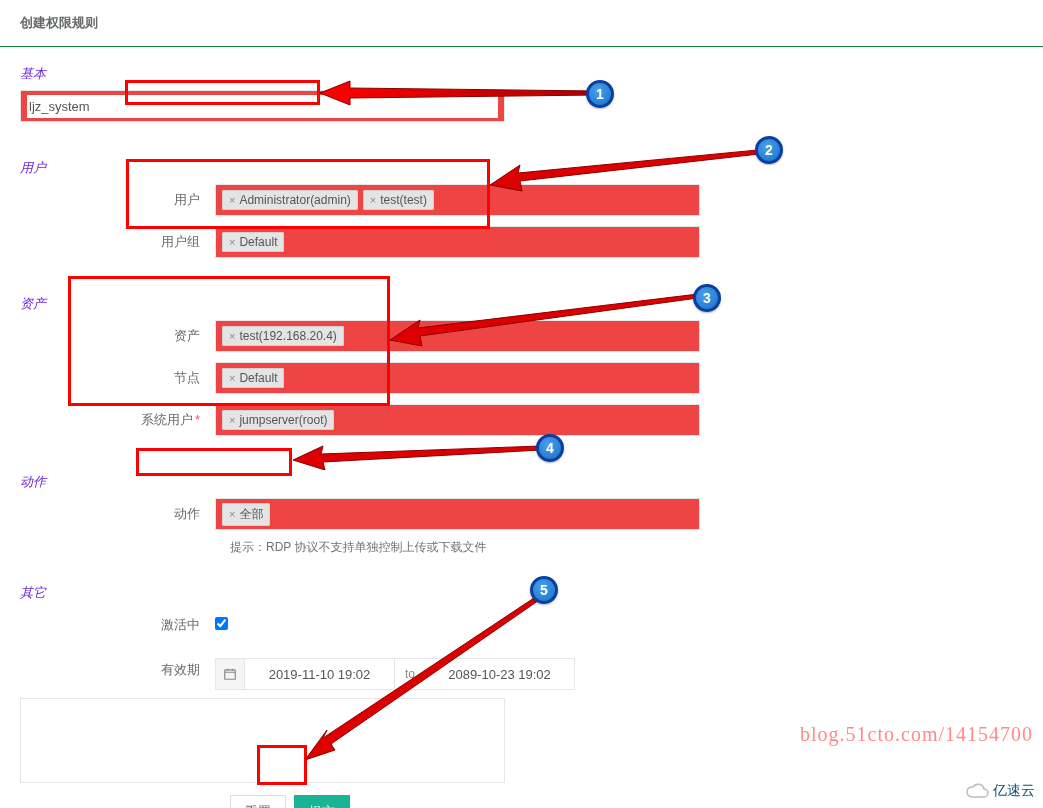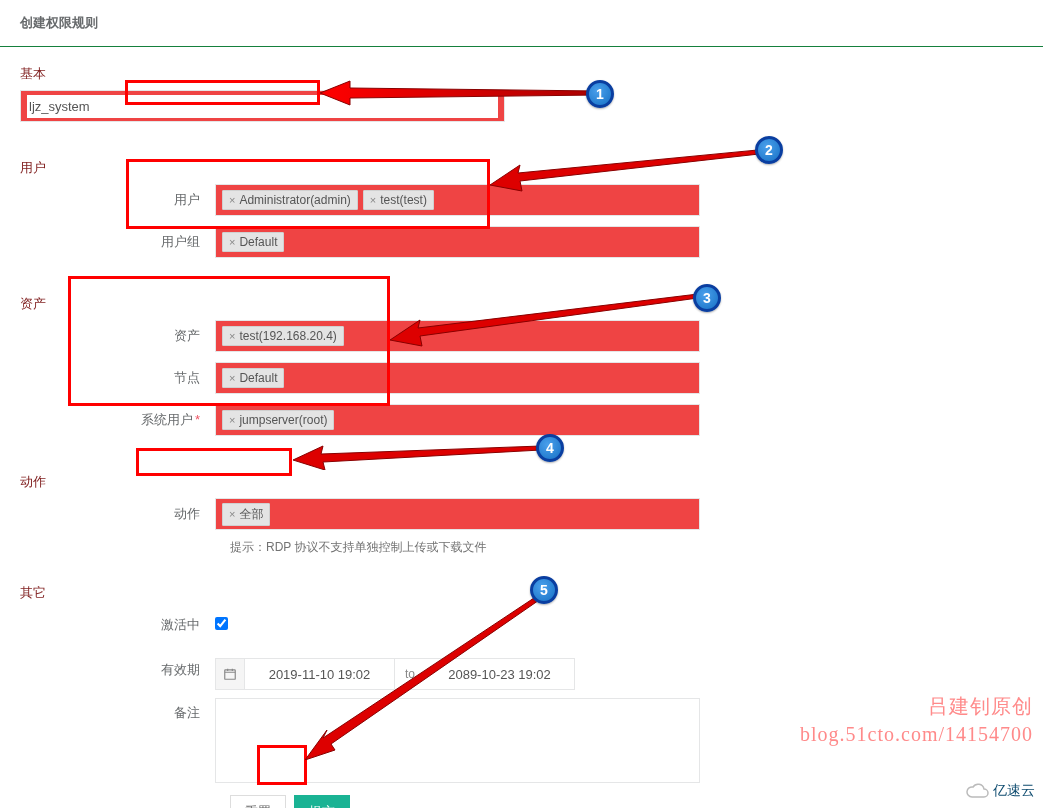--- a/index.html
+++ b/index.html
@@ -16,23 +16,24 @@
     .page-title {
       padding: 14px 20px;
       border-bottom: 1px solid #15803d;
       font-weight: bold;
       color: #676a6c;
     }
     .section {
       padding: 10px 20px 10px 20px;
     }
     .section-title {
-      color: #7f1d1d;
+      color: #6d28d9;
       padding: 8px 0 6px 0;
       font-size: 13px;
+      font-style: italic;
     }
     .form-row {
       display: flex;
       align-items: center;
       margin-bottom: 8px;
       min-height: 34px;
     }
     .form-label {
       width: 195px;
       text-align: right;
@@ -292,21 +293,20 @@
             <rect x="3" y="5" width="18" height="16" rx="1"></rect>
             <path d="M3 9h18M8 3v4M16 3v4"></path>
           </svg>
       </div>
       <input class="date-input" value="2019-11-10 19:02" style="">
       <div class="date-sep">to</div>
       <input class="date-input second" value="2089-10-23 19:02" style="">
     </div>
   </div>
   <div class="form-row" style="align-items:flex-start;">
-    <div class="form-label" style="padding-top:6px;">备注</div>
     <textarea class="textarea" style=""></textarea>
   </div>
   <div class="btn-row">
     <button class="btn">重置</button>
     <button class="btn btn-primary">提交</button>
   </div>
 </div>
 
 <div class="anno-box" style="left:125px; top:80px; width:195px; height:25px;"></div>
 <div class="anno-box" style="left:126px; top:159px; width:364px; height:70px;"></div>
@@ -336,21 +336,20 @@
   <polygon points="0,170 22,140 18,148 238,2 240,6 26,154 30,160" fill="#d00" stroke="#800" stroke-width="1"></polygon>
 </svg>
 
 <div class="badge" style="left:586px; top:80px;">1</div>
 <div class="badge" style="left:755px; top:136px;">2</div>
 <div class="badge" style="left:693px; top:284px;">3</div>
 <div class="badge" style="left:536px; top:434px;">4</div>
 <div class="badge" style="left:530px; top:576px;">5</div>
 
 <div class="watermark">
-  <div>吕建钊原创</div>
   <div>blog.51cto.com/14154700</div>
 </div>
 
 <div class="cloud-logo">
   <svg width="24" height="16" viewBox="0 0 24 16">
       <path d="M7 14a5 5 0 1 1 1-9.9A6 6 0 0 1 19 6a4 4 0 0 1 0 8H7z" fill="none" stroke="#bbb" stroke-width="1.5"></path>
     </svg>
   <span>亿速云</span>
 </div>
 

